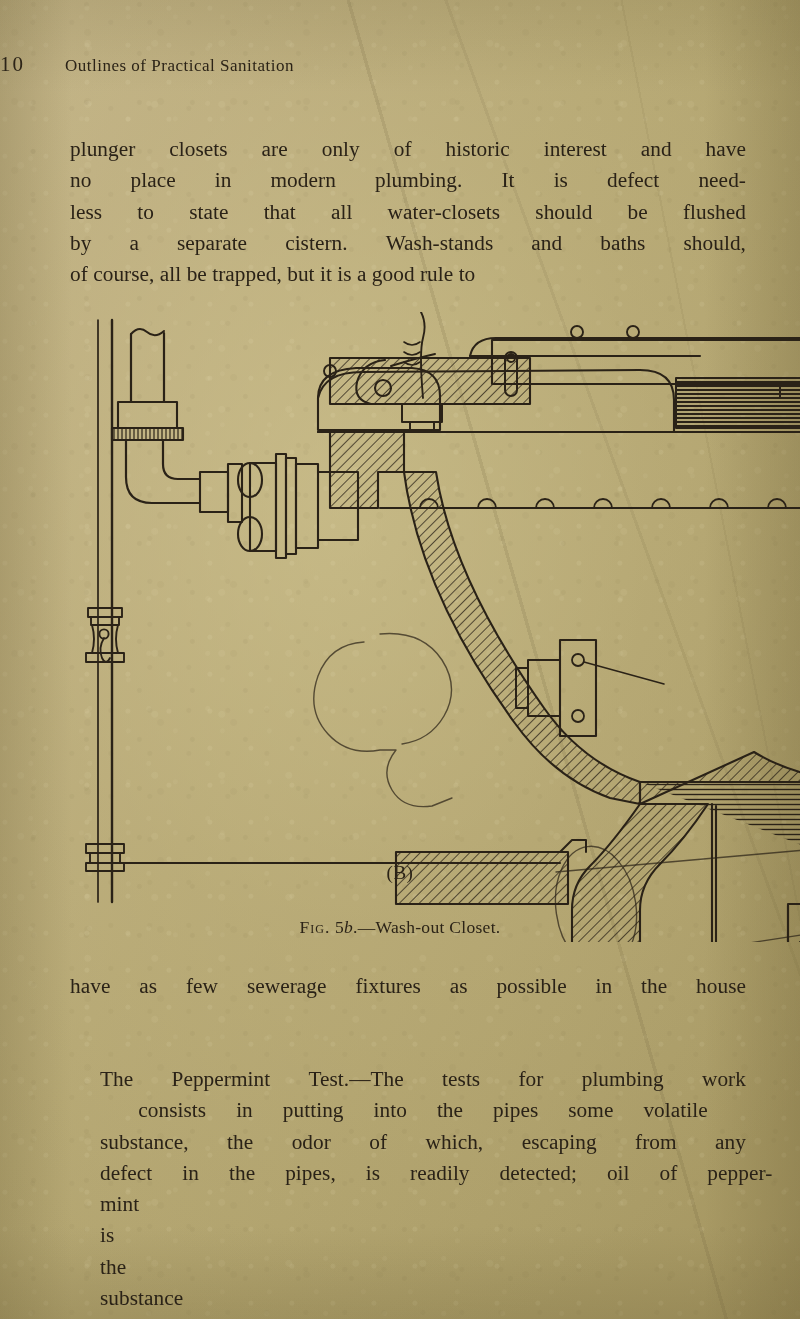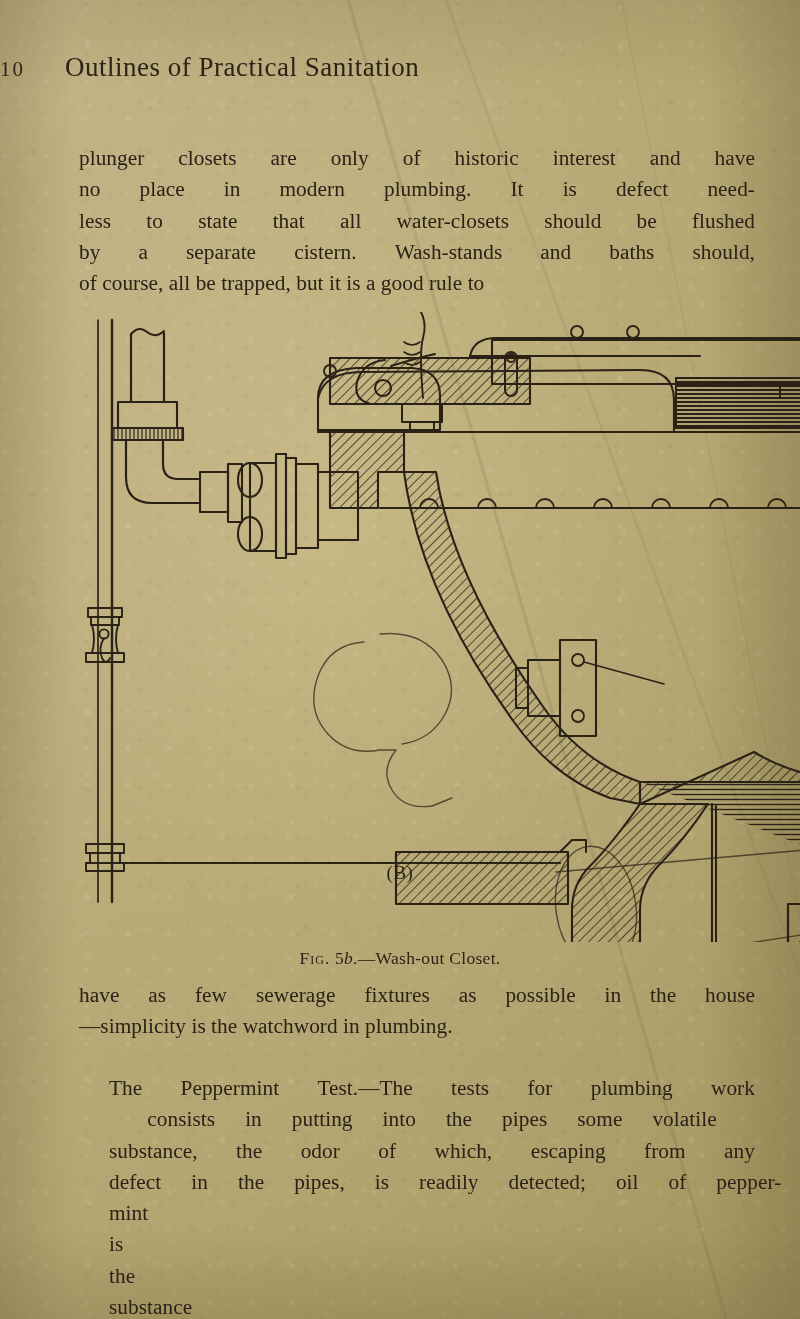--- a/index.html
+++ b/index.html
@@ -89,21 +89,21 @@
     box-sizing: border-box;
   }
   .folio {
     font-size: 21px;
     letter-spacing: 2px;
     color: #2c2418;
     font-variant: small-caps;
   }
   .head-title {
     margin-left: 40px;
-    font-size: 27px;
+    font-size: 17px;
     letter-spacing: .5px;
     color: #2b2317;
     white-space: nowrap;
   }
 
   
   .textblock {
     position: absolute;
     left: 62px;
     width: 676px;
@@ -111,21 +111,21 @@
     line-height: 31.3px;
     text-align: justify;
     text-align-last: left;
     color: #2a2217;
     letter-spacing: .05px;
   }
   #para-top   { top: 126px; }
   #para-mid   { top: 963px; }
   #para-last  { top: 1056px; }
 
-  .para { margin: 17px; }
+  .para { margin: 8px; }
   .indent { text-indent: 30px; }
 
   
   .line {
     display: block;
     white-space: nowrap;
   }
   .line.j {
     display: flex;
     justify-content: space-between;
@@ -147,21 +147,21 @@
     left: 0; right: 0;
     top: 862px;
     text-align: center;
     font-size: 19px;
     color: #2b2317;
     letter-spacing: .5px;
   }
   .fig-caption {
     position: absolute;
     left: 0; right: 0;
-    top: 948px;
+    top: 917px;
     text-align: center;
     font-size: 17.5px;
     color: #2b2317;
     letter-spacing: .3px;
   }
   .fig-caption .fc-fig {
     font-variant: small-caps;
     letter-spacing: 1px;
   }
   .fig-caption .fc-num { font-style: normal; }
@@ -467,23 +467,20 @@
             <span>as</span>
             <span>few</span>
             <span>sewerage</span>
             <span>fixtures</span>
             <span>as</span>
             <span>possible</span>
             <span>in</span>
             <span>the</span>
             <span>house</span>
           </span>
-        <span class="line">
-          <span>—simplicity is the watchword in plumbing.</span>
-        </span>
       </p>
     </div>
 
     <div class="textblock" id="para-last">
       <p class="para indent">
         <span class="line j" style="width: 676px;">
             <span>The</span>
             <span>Peppermint</span>
             <span>Test.—The</span>
             <span>tests</span>

